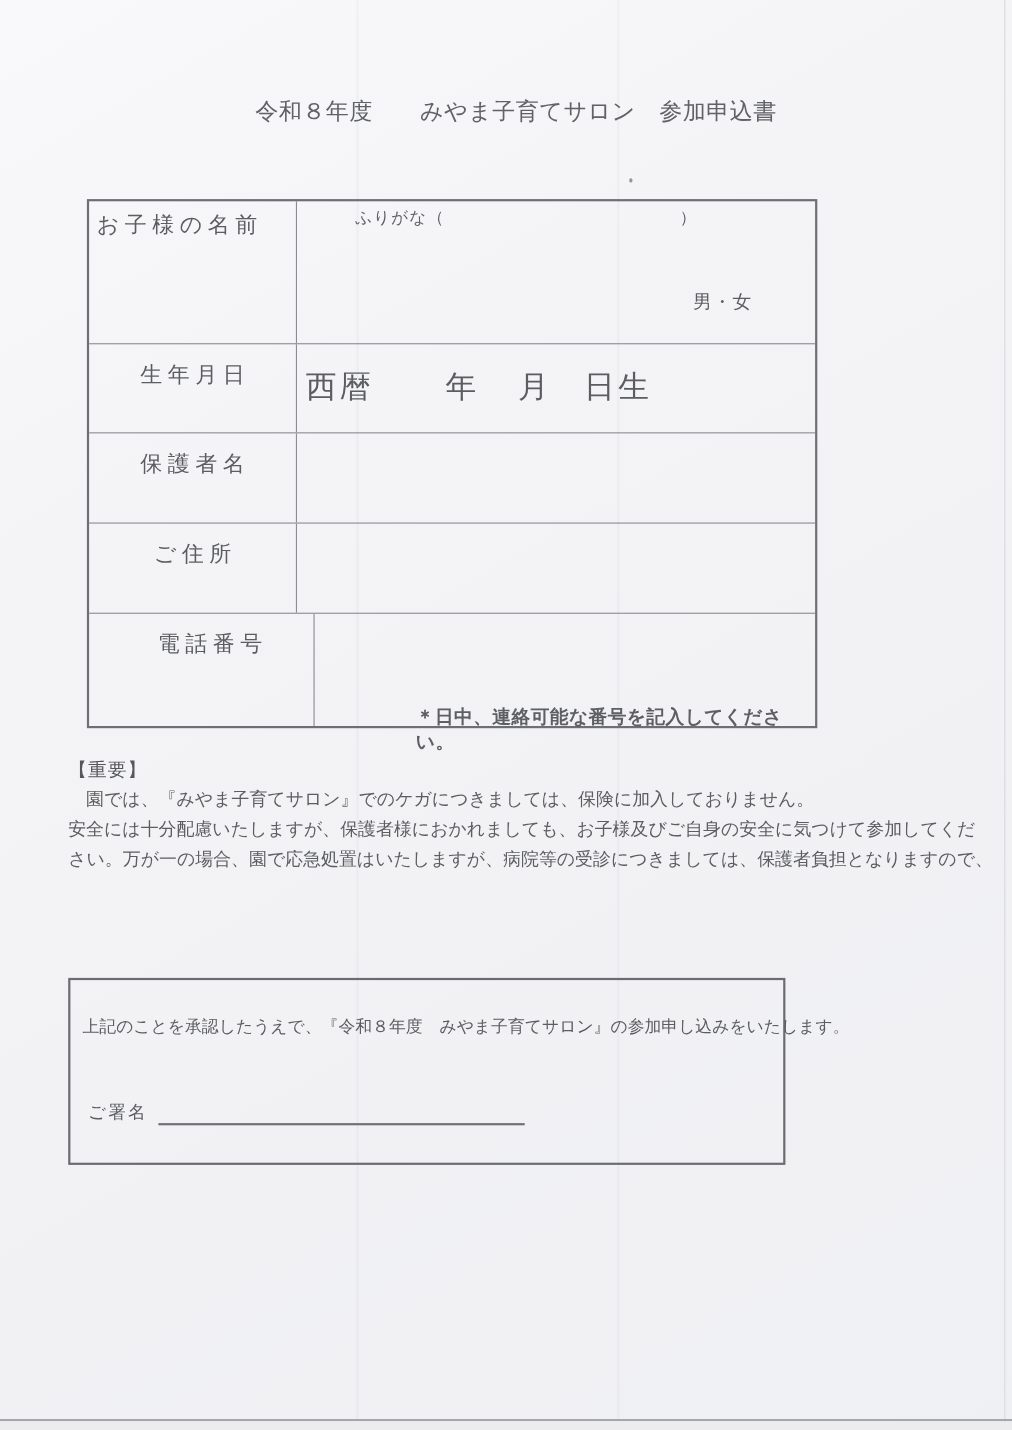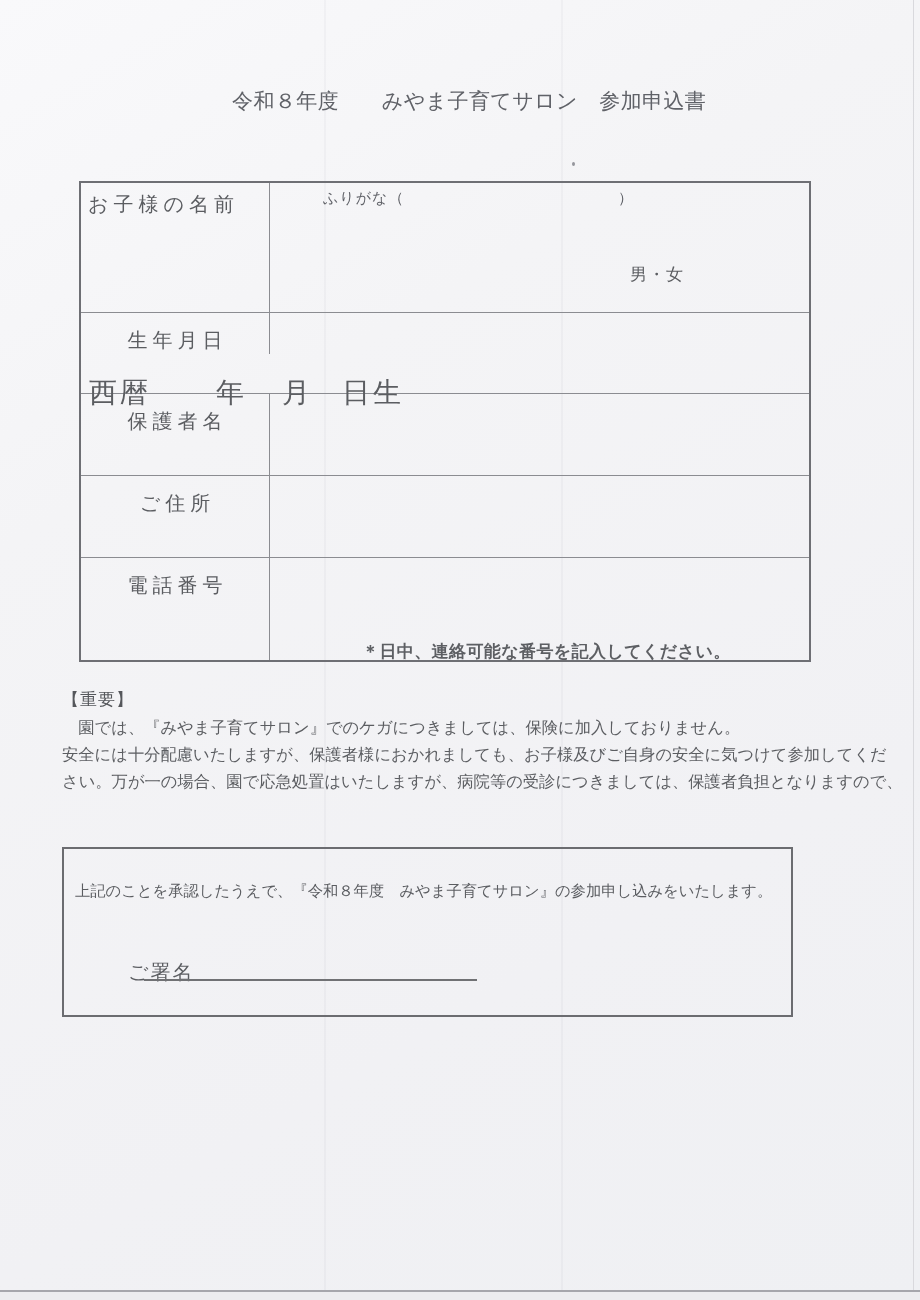--- a/index.html
+++ b/index.html
@@ -21,34 +21,34 @@
   .speck{position:absolute;width:3px;height:4px;border-radius:50%;background:#95969c;}
 
   .title{
     position:absolute;left:232px;top:87px;
     font-size:21px;letter-spacing:0.4px;color:#606268;
     white-space:pre;
   }
 
   
   .form-table{
-    position:absolute;left:79px;top:181px;width:732px;height:481px;
+    position:absolute;left:79px;top:181px;width:664px;height:481px;
     border:2px solid #6e6f74;box-sizing:border-box;
     display:flex;flex-direction:column;
   }
   .ft-row{display:flex;box-sizing:border-box;border-bottom:1px solid #8b8c91;}
-  .ft-row:last-child{border-bottom:none;flex:1;}
+  .ft-row:last-child{border-bottom:none;flex:1;margin-left:16px;}
   .ft-label{
     width:189px;box-sizing:border-box;border-right:1px solid #8b8c91;
     font-size:20px;letter-spacing:5px;color:#5b5d61;
   }
   .ft-label.centered{text-align:center;padding-top:14px;padding-left:5px;}
   .ft-content{flex:1;position:relative;}
   .row-name{height:130px;}
-  .row-birth{height:81px;flex-direction:column;}
+  .row-birth{height:81px;}
   .row-guardian{height:82px;}
   .row-address{height:82px;}
 
   .name-label{padding:8px 0 0 7px;}
 
   .furigana{position:absolute;left:53px;top:6px;font-size:15px;letter-spacing:1px;color:#606268;}
   .furigana-close{position:absolute;left:348px;top:6px;font-size:15px;color:#606268;}
   .gender{position:absolute;left:360px;top:80px;font-size:17px;letter-spacing:1px;}
 
   .birth-item{position:absolute;top:20px;font-size:28px;letter-spacing:3px;}
@@ -60,25 +60,25 @@
   .phone-label{padding-top:12px;}
   .phone-note{position:absolute;left:92px;top:82px;font-size:17px;letter-spacing:0.4px;color:#5d5f63;font-weight:bold;}
 
   
   .important{position:absolute;left:62px;top:686px;width:812px;}
   .important-heading{font-size:17px;letter-spacing:1px;line-height:27.5px;color:#55575b;}
   .important-line{font-size:16.3px;letter-spacing:0;line-height:27.4px;color:#5b5d61;white-space:pre;}
 
   
   .consent-box{
-    position:absolute;left:62px;top:847px;width:731px;height:170px;
+    position:absolute;left:62px;top:889px;width:652px;height:170px;
     border:2px solid #6b6c70;box-sizing:border-box;
   }
   .consent-statement{position:absolute;left:11px;top:32px;font-size:15.3px;letter-spacing:0;color:#5b5d61;white-space:pre;}
-  .signature-label{position:absolute;left:16px;top:110px;font-size:20px;letter-spacing:2px;color:#5b5d61;margin-left:48px;}
+  .signature-label{position:absolute;left:16px;top:110px;font-size:16px;letter-spacing:2px;color:#5b5d61;}
   .signature-line{position:absolute;left:80px;top:130px;width:333px;height:0;border-bottom:2px solid #707174;}
 </style>
 </head>
 <body>
 
 <div class="paper">
 
   <div class="streak" style="left:324px;"></div>
   <div class="streak" style="left:561px;"></div>
   <div class="speck" style="left:572px;top:162px;"></div>

